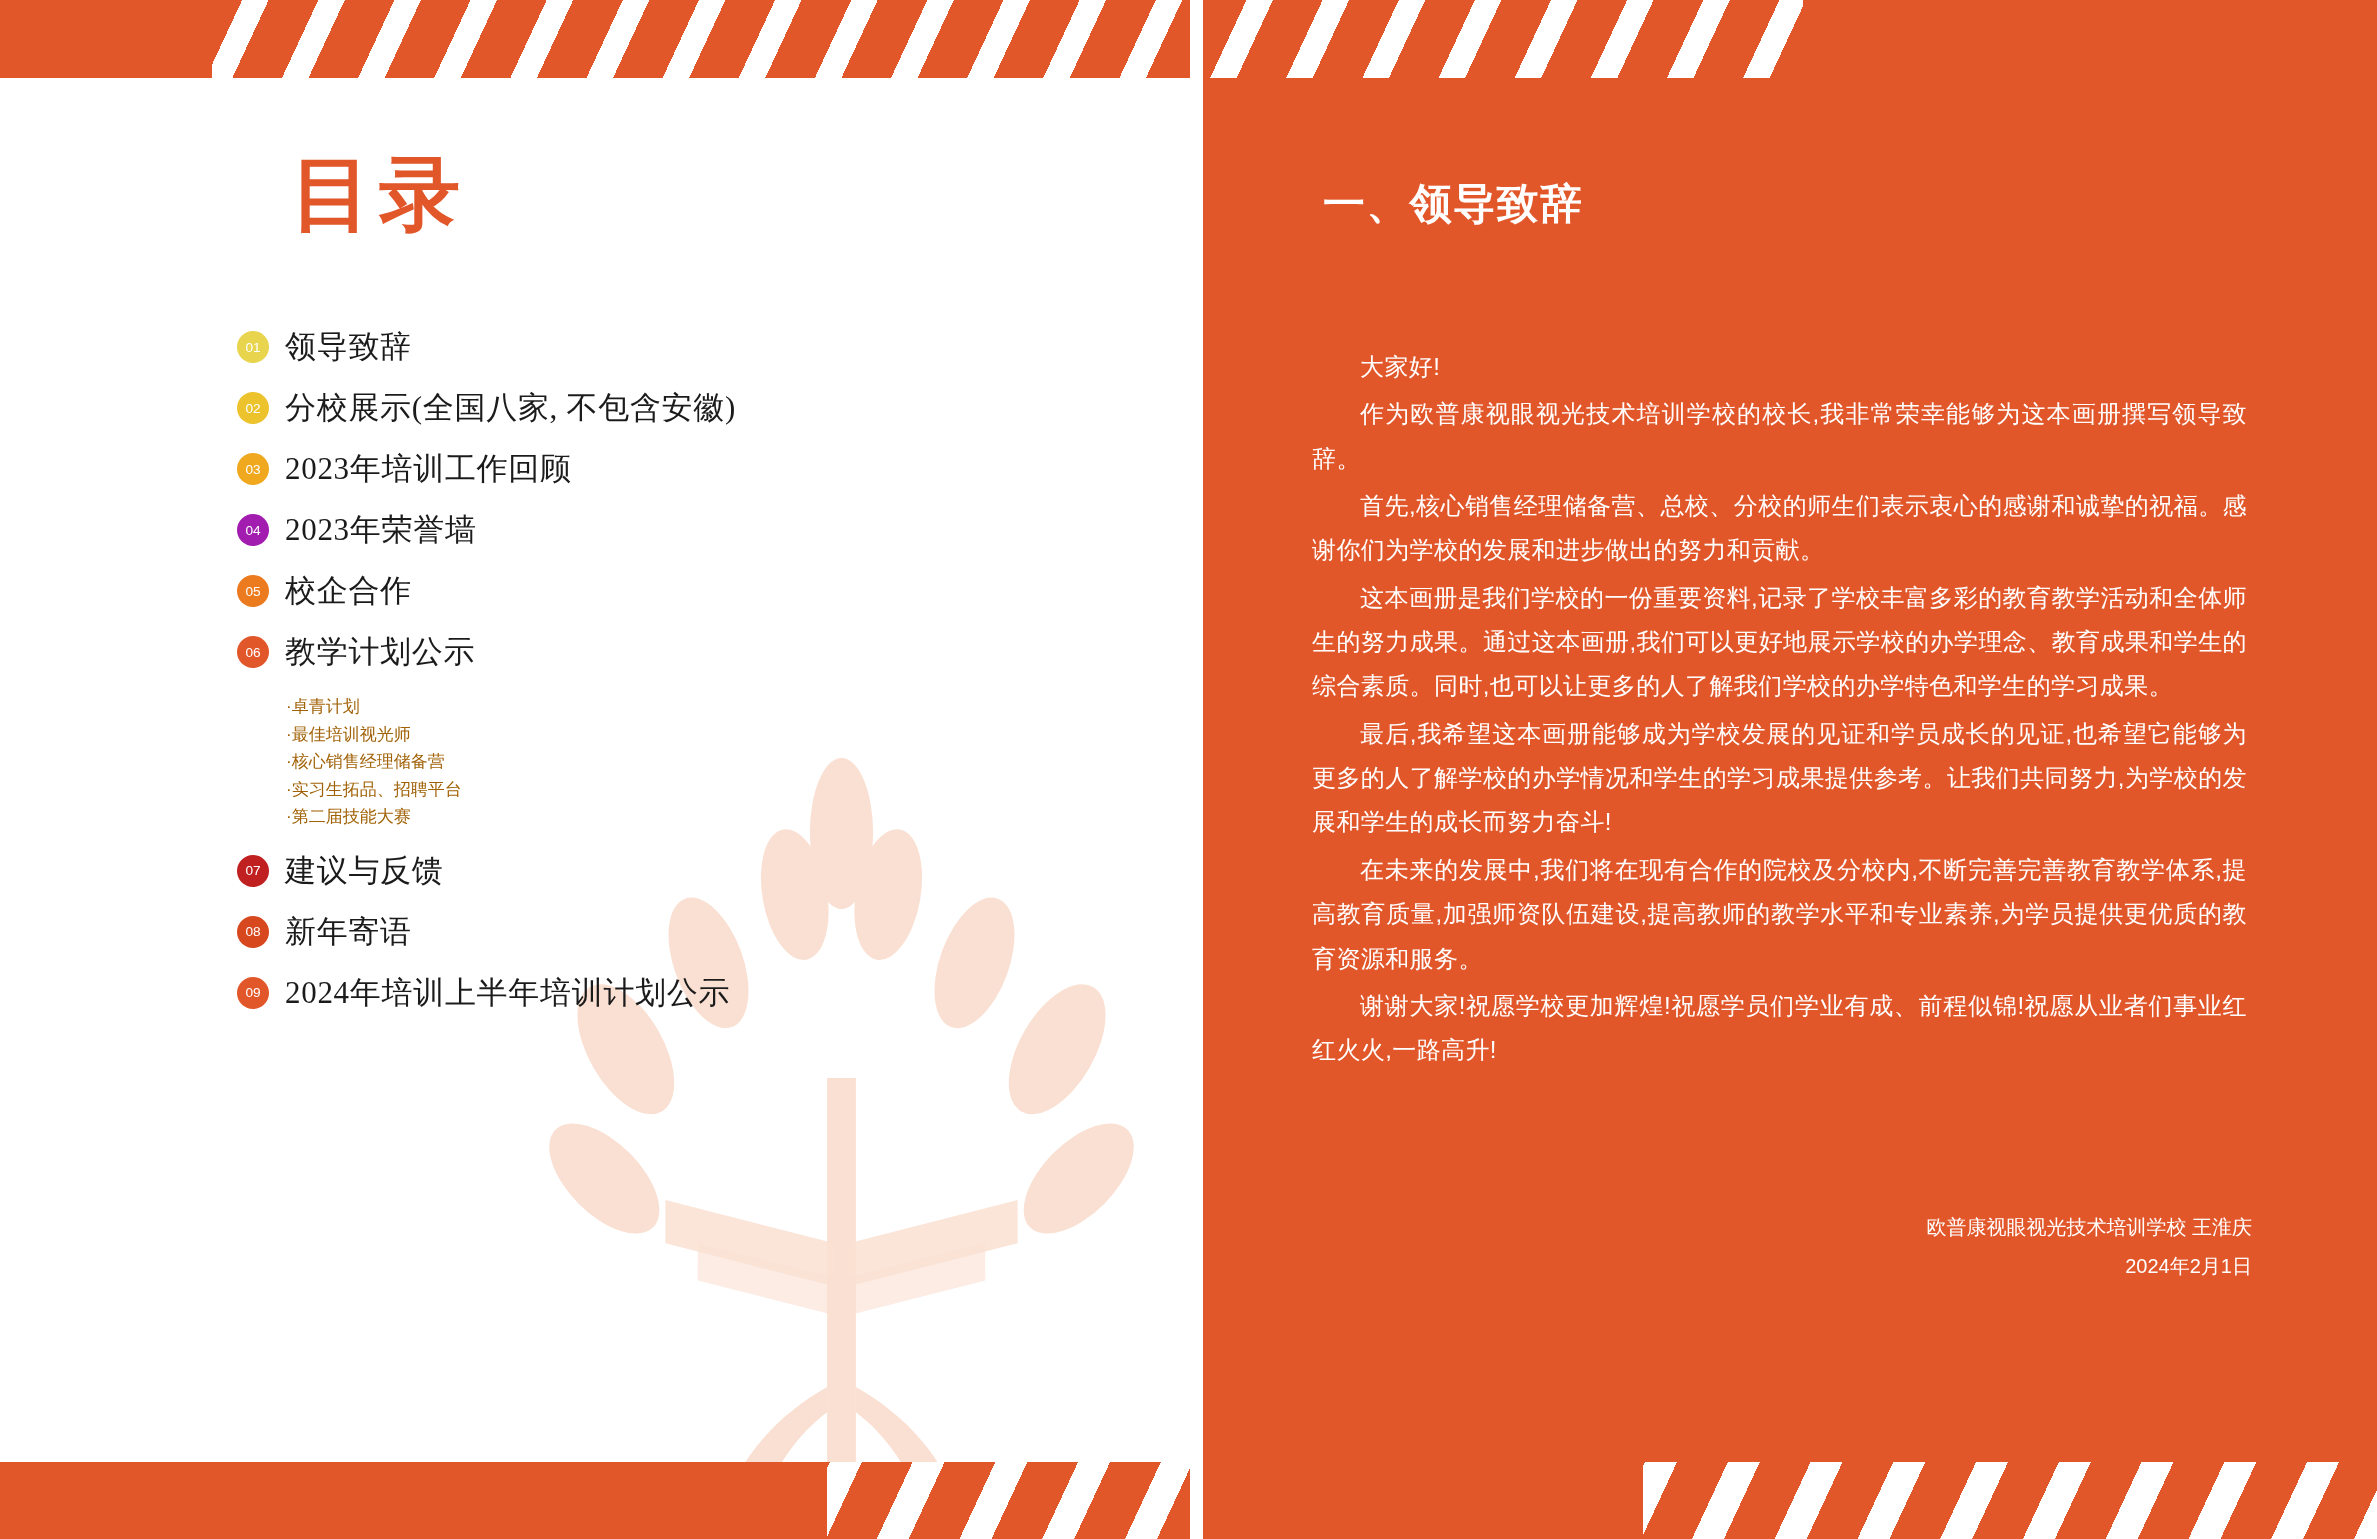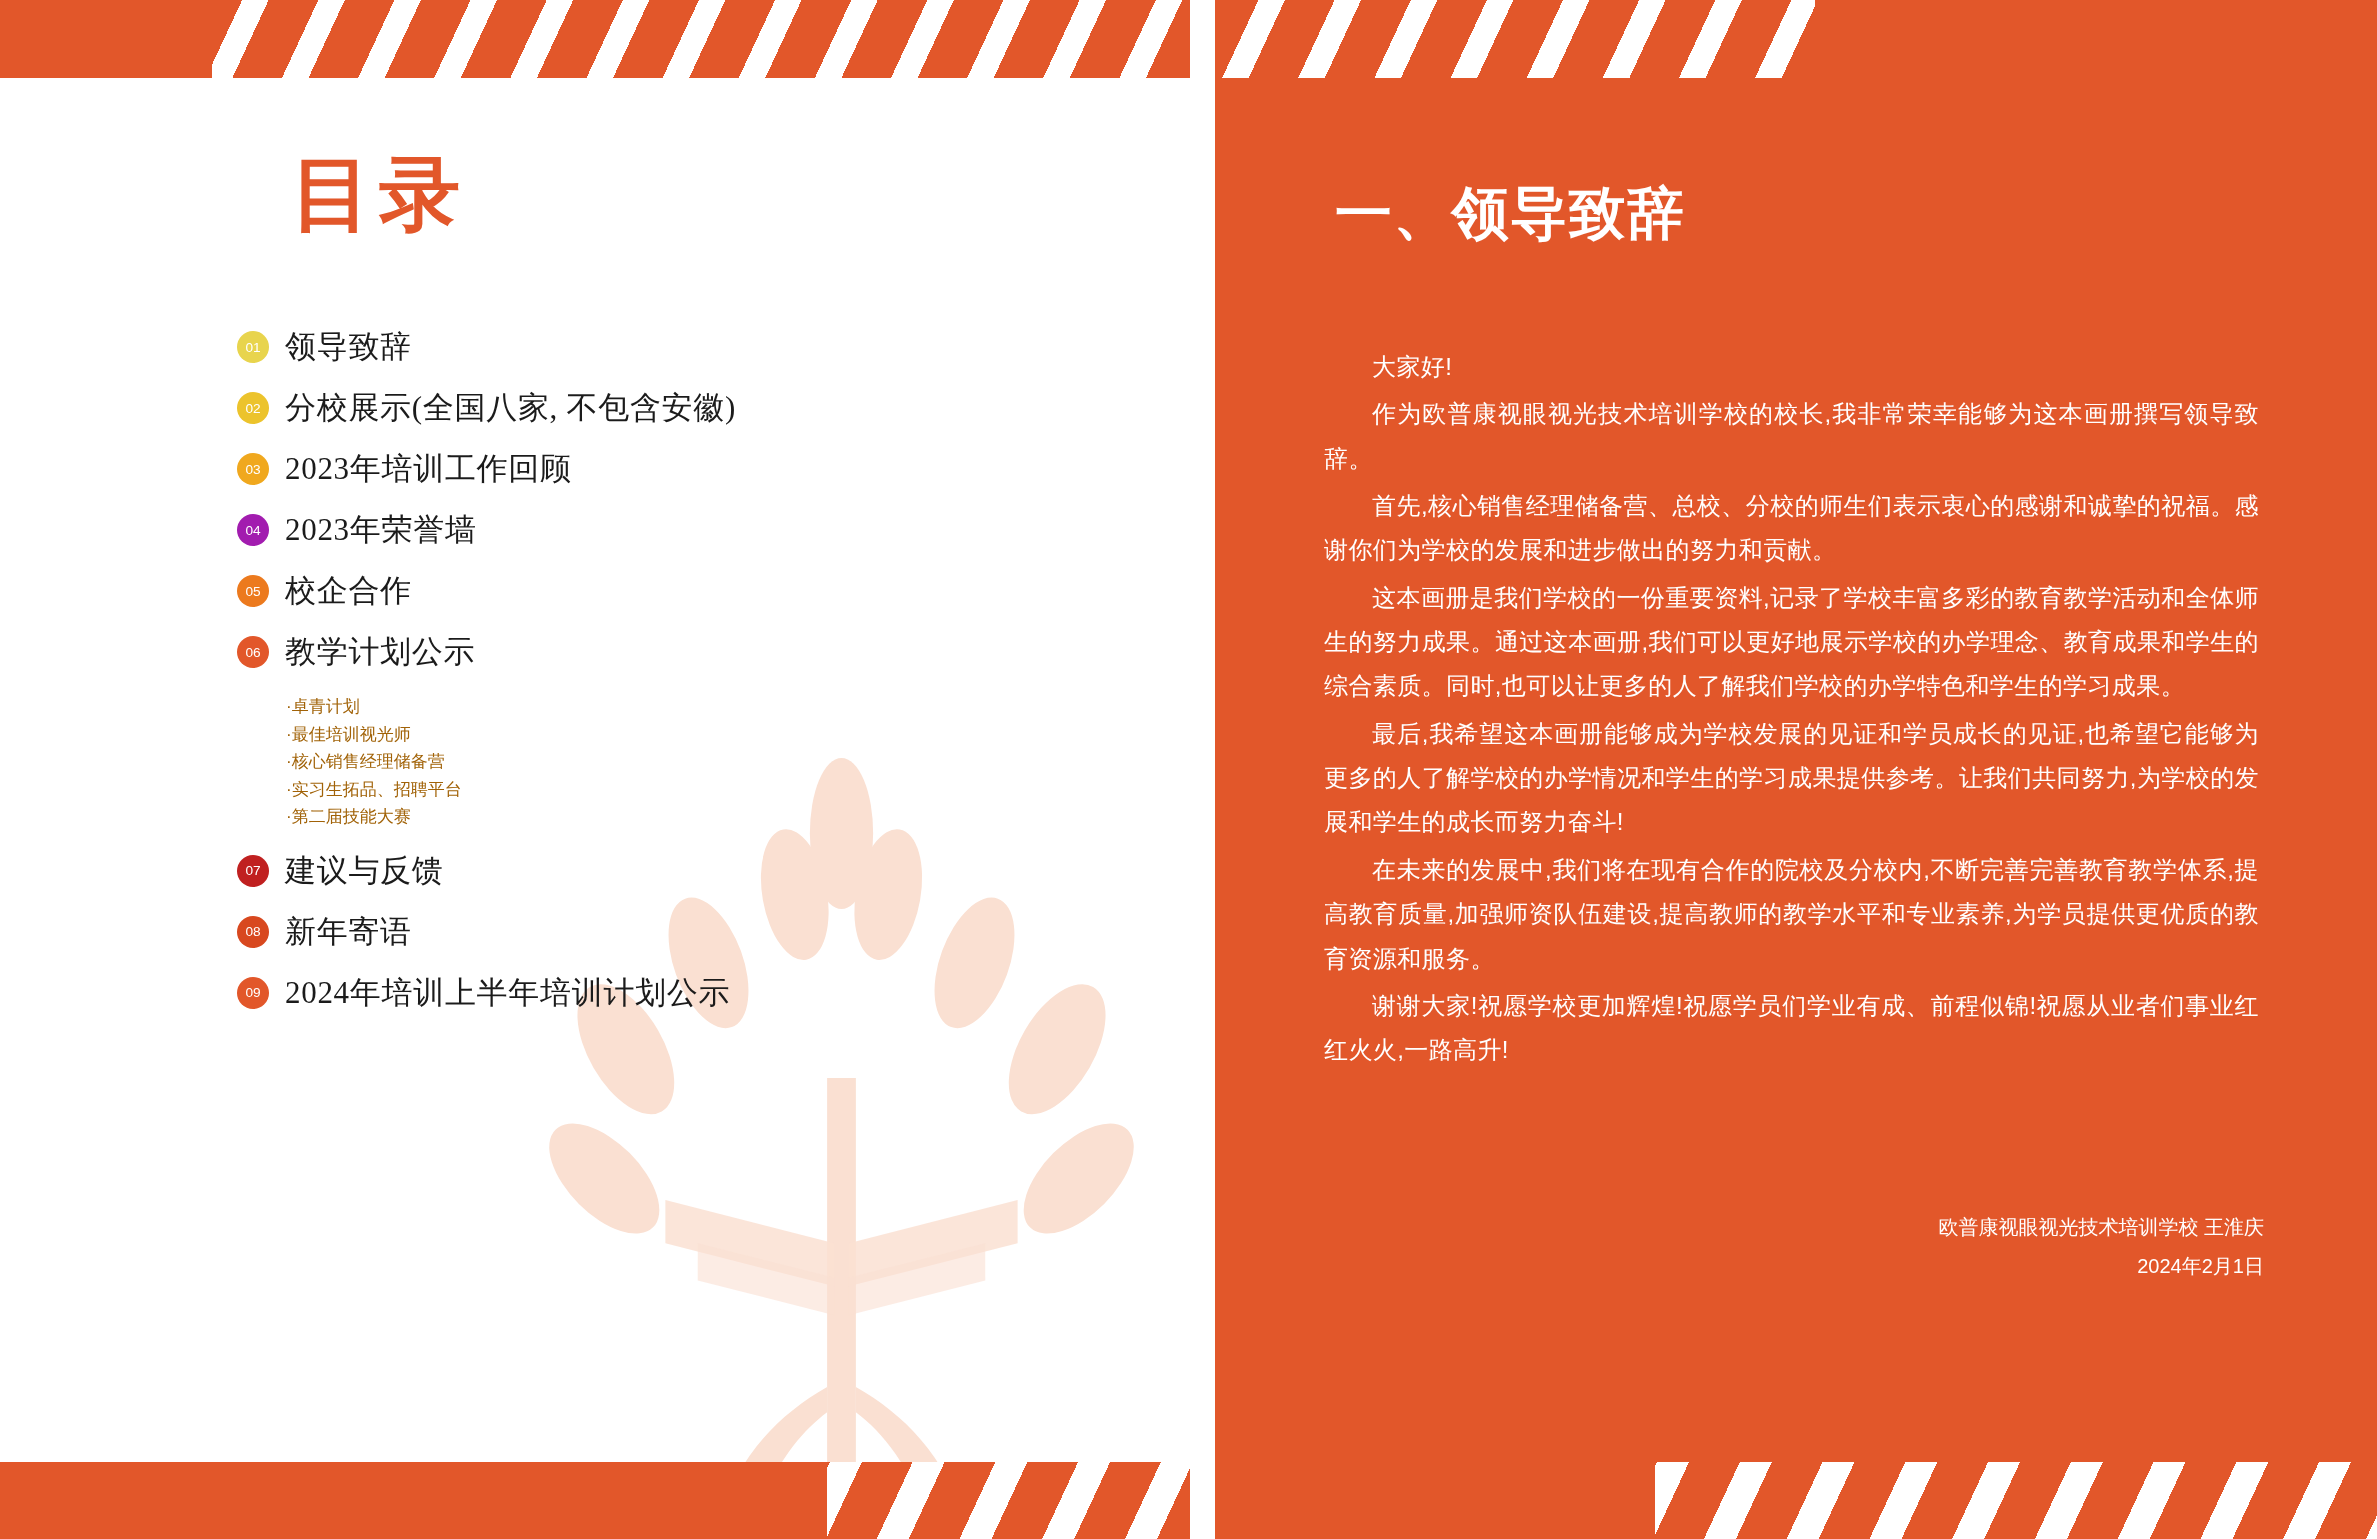--- a/index.html
+++ b/index.html
@@ -11,21 +11,20 @@
     width: 2377px;
     height: 1540px;
     font-family: "Liberation Sans", sans-serif;
     overflow: hidden;
     position: relative;
   }
   .page {
     position: absolute;
     inset: 0;
     display: flex;
-    gap: 12px;
   }
 
   
   .left-page {
     position: relative;
     width: 1190px;
     height: 1540px;
     background: #ffffff;
     overflow: hidden;
     flex: 0 0 auto;
@@ -180,21 +179,21 @@
     width: 440px; height: 78px;
     background: #E2572A;
   }
 
   .rp-title {
     position: absolute;
     left: 133px;
     top: 176px;
     font-family: "Liberation Serif", serif;
     font-weight: bold;
-    font-size: 57px;
+    font-size: 42px;
     color: #ffffff;
     letter-spacing: 1.4px;
   }
 
   .rp-body {
     position: absolute;
     left: 122px;
     top: 345px;
     width: 935px;
     color: #ffffff;

